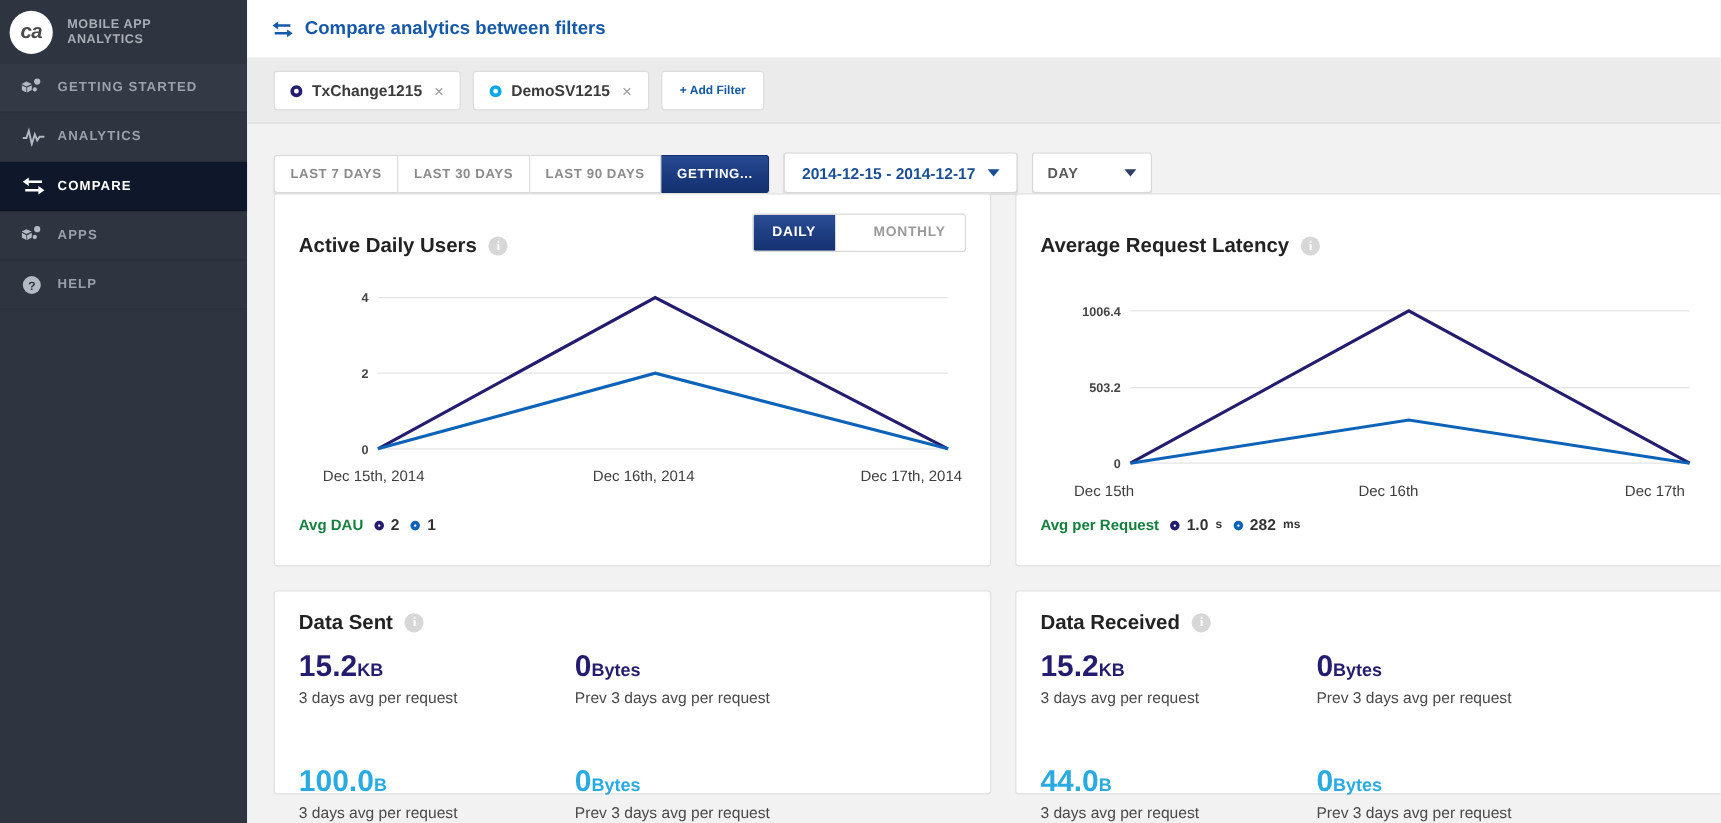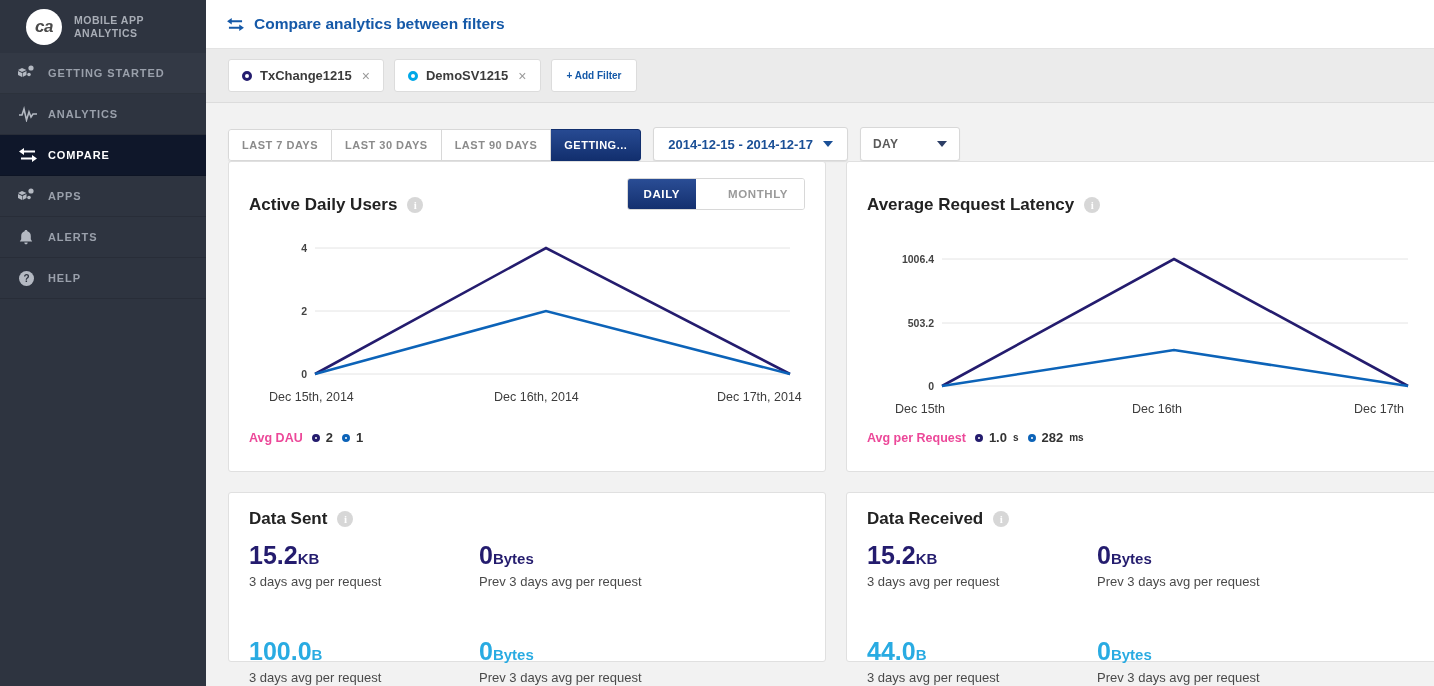--- a/index.html
+++ b/index.html
@@ -5,21 +5,21 @@
   * { box-sizing: border-box; margin: 0; padding: 0; }
   html, body {
     width: 1434px; height: 686px;
     font-family: "Liberation Sans", sans-serif;
     background: #f2f2f2; overflow: hidden;
   }
   .app { display: flex; width: 1434px; height: 686px; }
 
   
   .sidebar { width: 206px; height: 686px; background: #2e3440; flex: 0 0 206px; }
-  .brand { height: 53px; display: flex; align-items: center; padding-left: 26px; background: #2e3440; }
+  .brand { height: 53px; display: flex; align-items: center; padding-left: 8px; background: #2e3440; }
   .brand-logo {
     width: 36px; height: 36px; border-radius: 50%; background: #fff;
     display: flex; align-items: center; justify-content: center;
     font-weight: bold; font-size: 17px; color: #4a4a4a; font-style: italic;
     letter-spacing: -0.5px;
   }
   .brand-text { margin-left: 12px; color: #a8adb6; font-size: 10.5px; font-weight: bold;
     line-height: 13px; letter-spacing: 0.5px; }
   .nav-item {
     height: 41px; display: flex; align-items: center; padding-left: 18px;
@@ -99,21 +99,21 @@
     font-size: 11px; font-weight: bold; display: inline-flex; align-items: center;
     justify-content: center; margin-left: 10px; font-family: "Liberation Serif", serif;
   }
   .toggle { position: absolute; right: 20px; top: 16px; display: flex; border-radius: 3px; overflow: hidden; border: 1px solid #d8d8d8; gap: 16px; }
   .toggle-btn { height: 30px; display: flex; align-items: center; padding: 0 16px; font-size: 11.5px;
     font-weight: bold; letter-spacing: .6px; background: #fff; color: #9a9a9a; cursor: pointer; }
   .toggle-btn.on { background: linear-gradient(#2a4d95, #14306f); color: #fff; }
 
   .chart-wrap { position: relative; margin-top: 18px; }
   .chart-legend { position: absolute; left: 20px; bottom: 26px; display: flex; align-items: center; gap: 9px; }
-  .legend-label { font-size: 12.5px; font-weight: bold; color: #ec4899; }
+  .legend-label { font-size: 12.5px; font-weight: bold; color: #15803d; }
   .legend-item { display: flex; align-items: center; gap: 6px; }
   .legend-dot { width: 8px; height: 8px; border-radius: 50%; border: 3px solid #241c6e; }
   .legend-dot.cyan { border-color: #0c63b8; }
   .legend-val { font-size: 13px; font-weight: bold; color: #333; }
   .legend-unit { font-size: 10px; font-weight: bold; color: #333; }
 
   
   .stats { display: grid; grid-template-columns: 186px 1fr; row-gap: 8px; margin-top: 12px; gap: 44px; }
   .stat-num { font-size: 25px; font-weight: bold; color: #241c6e; line-height: 28px; }
   .stat-num.cyan { color: #29abe2; }
@@ -173,29 +173,20 @@
             <path d="M4 3 L8.5 5 L4 7 L0 5 Z"></path>
             <path d="M0 6 L4 8 L4 12 L0 10 Z"></path>
             <path d="M8.5 6 L8.5 10 L4.6 12 L4.6 8 Z"></path>
             <circle cx="13" cy="3" r="2.6"></circle>
             <circle cx="11" cy="9.5" r="1.8"></circle>
           </svg>
       </span>
       <span class="nav-label">APPS</span>
     </div>
 
-    <div class="nav-item">
-      <span class="nav-ico">
-        <svg width="16" height="17" viewBox="0 0 16 17" fill="currentColor">
-            <path d="M8 1 C8.8 1 9.4 1.5 9.4 2.2 C11.6 2.8 12.8 4.6 12.8 7 L12.8 10.2 L14.2 12.4 L1.8 12.4 L3.2 10.2 L3.2 7 C3.2 4.6 4.4 2.8 6.6 2.2 C6.6 1.5 7.2 1 8 1 Z"></path>
-            <path d="M6.3 13.4 L9.7 13.4 C9.7 14.5 9 15.3 8 15.3 C7 15.3 6.3 14.5 6.3 13.4 Z"></path>
-          </svg>
-      </span>
-      <span class="nav-label">ALERTS</span>
-    </div>
 
     <div class="nav-item">
       <span class="nav-ico">
         <svg width="17" height="17" viewBox="0 0 17 17" fill="currentColor">
             <circle cx="8.5" cy="8.5" r="7.5"></circle>
             <text x="8.5" y="12.4" text-anchor="middle" font-size="10" font-weight="bold" fill="#2e3440" font-family="Liberation Sans, sans-serif">?</text>
           </svg>
       </span>
       <span class="nav-label">HELP</span>
     </div>

